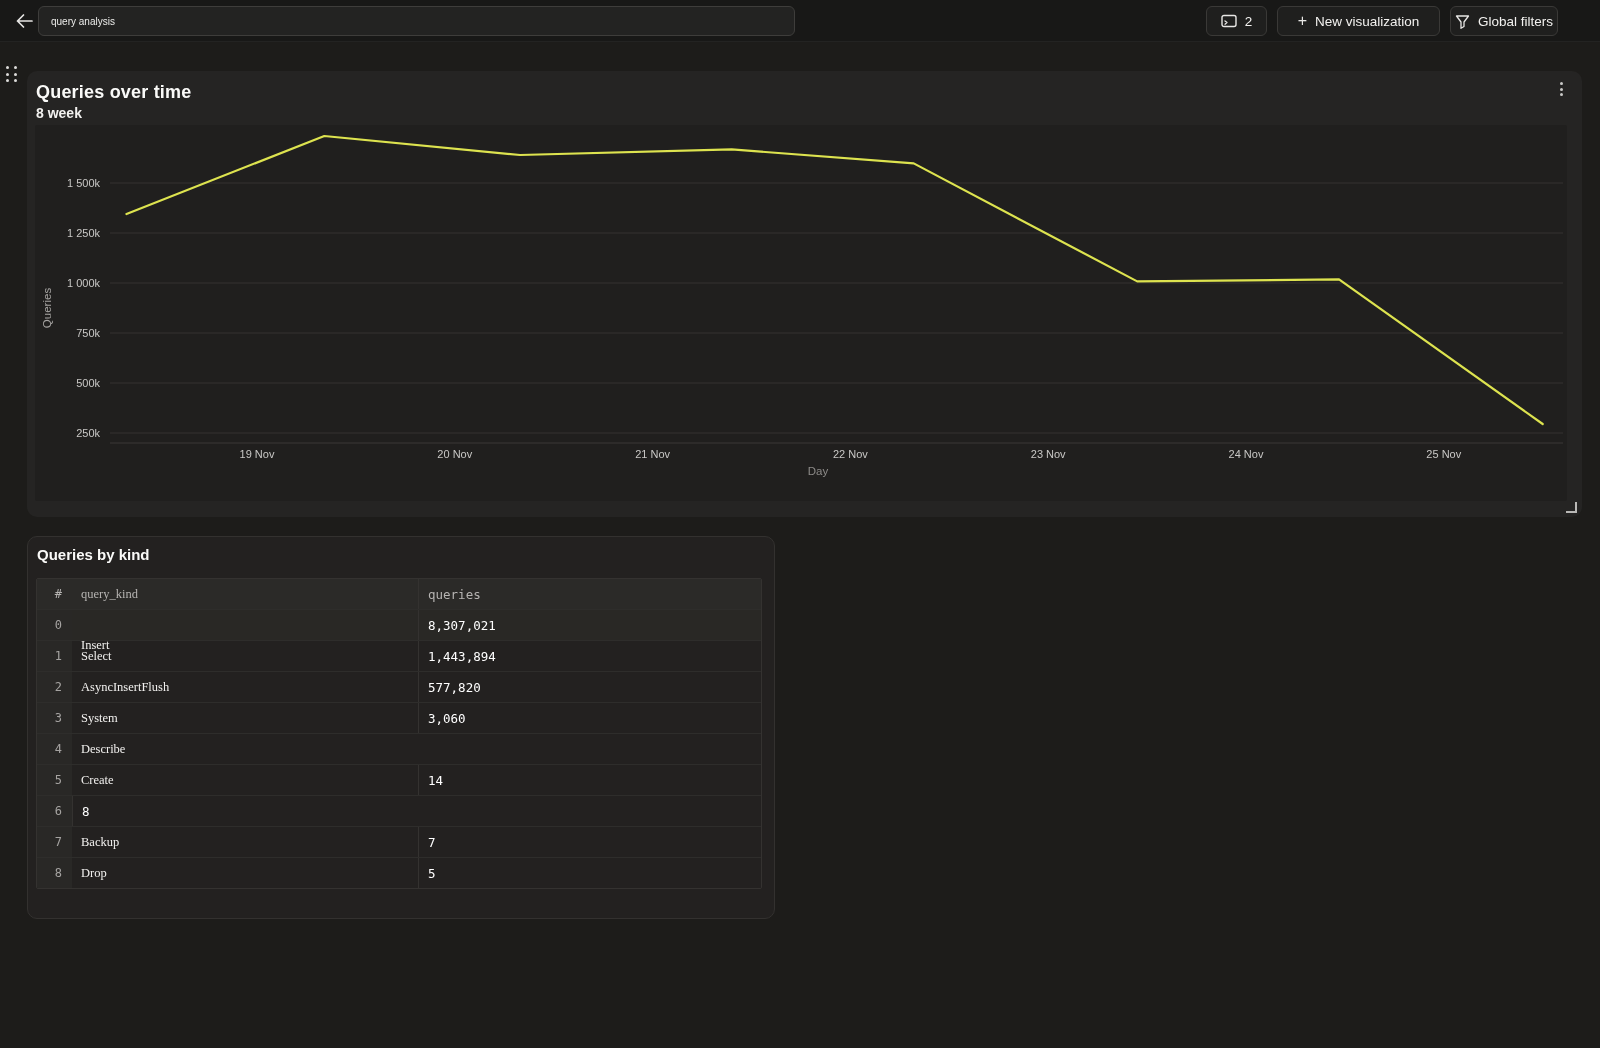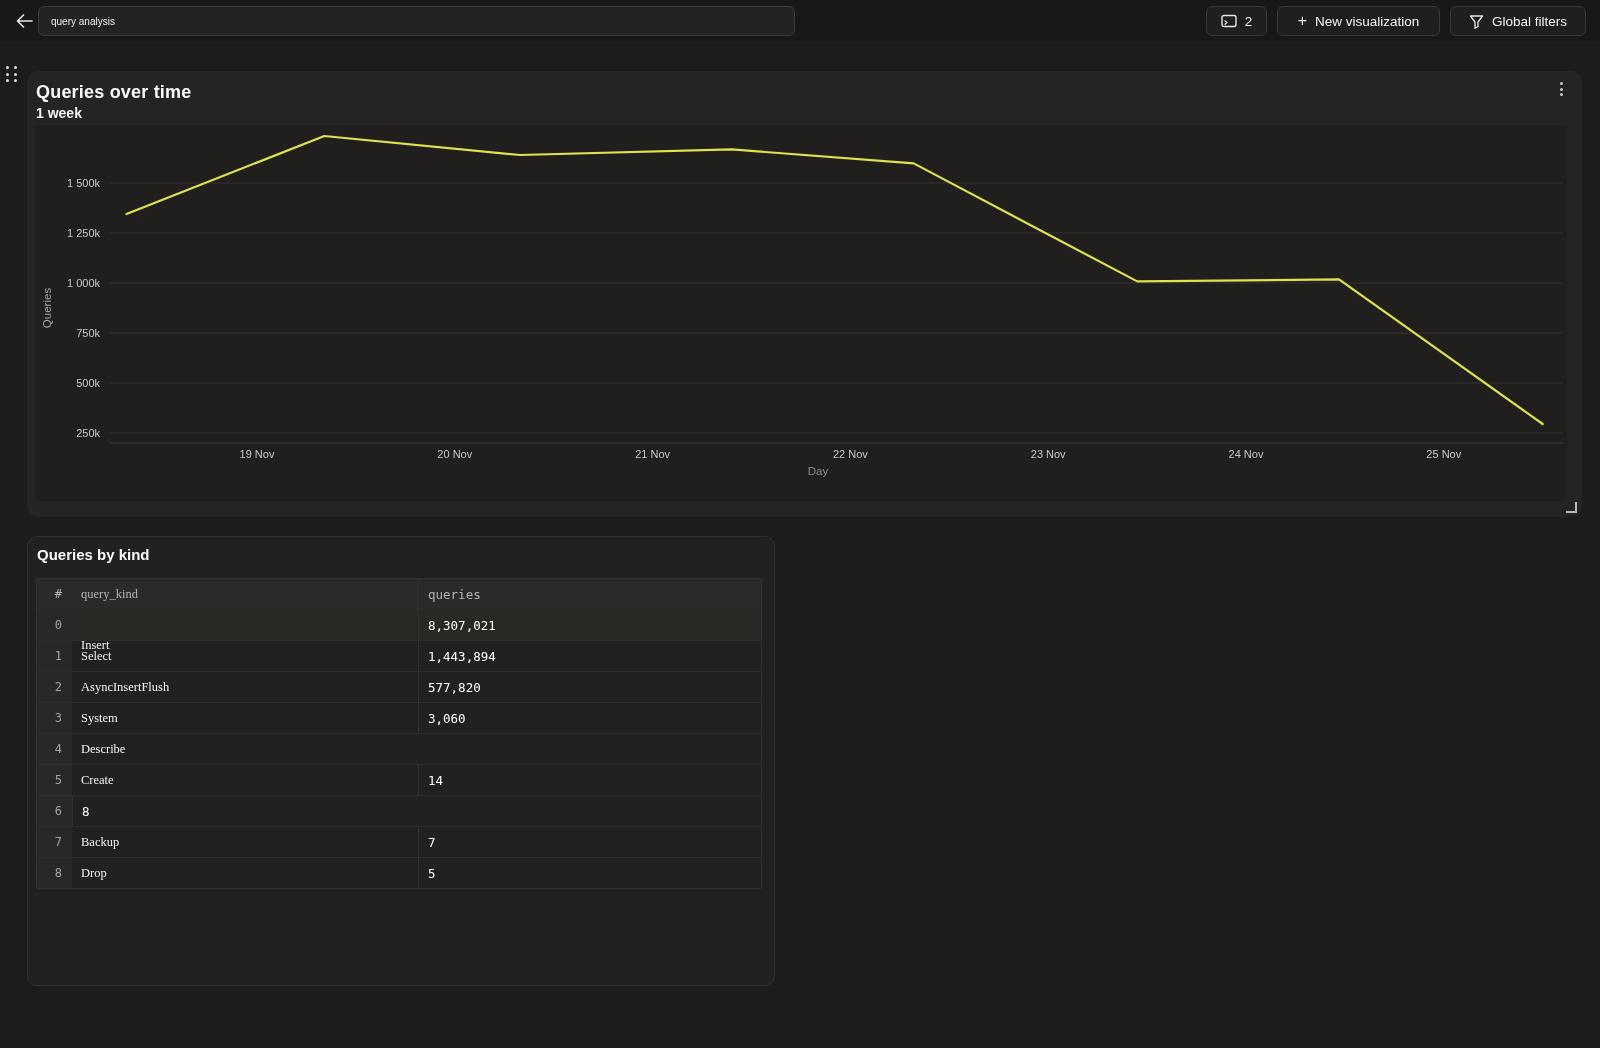--- a/index.html
+++ b/index.html
@@ -28,21 +28,21 @@
   .tb-btn {
     position:absolute; top:6px; height:30px;
     background:#1f1f1e; border:1px solid #3a3937; border-radius:6px;
     color:#f2f1ef; font-size:13.5px; font-weight:500;
     display:flex; align-items:center; justify-content:center; gap:8px;
     cursor:pointer; font-family:"Liberation Sans", sans-serif;
   }
   .tb-btn svg { display:block; }
   .btn-count   { left:1206px; width:61px; }
   .btn-newviz  { left:1277px; width:163px; }
-  .btn-filters { left:1450px; width:136px; }
+  .btn-filters { left:1450px; width:108px; }
   .plus-glyph { font-size:16px; font-weight:400; color:#e8e7e5; line-height:1; margin-top:-1px;}
   
   .drag-handle {
     position:absolute; left:6px; top:66px; width:14px; height:18px;
     display:grid; grid-template-columns:repeat(2,1fr); grid-template-rows:repeat(3,1fr);
     gap:2px; cursor:grab;
   }
   .drag-handle i { width:3px; height:3px; border-radius:50%; background:#dddcda; }
   .chart-panel {
     position:absolute; left:27px; top:71px; width:1555px; height:446px;
@@ -61,21 +61,21 @@
     background:#201f1e; border-radius:2px;
   }
   .chart-region svg { display:block; }
   .resize-handle {
     position:absolute; right:5px; bottom:4px; width:11px; height:11px;
     border-right:2px solid #b9b8b6; border-bottom:2px solid #b9b8b6;
     cursor:nwse-resize;
   }
   
   .table-panel {
-    position:absolute; left:27px; top:536px; width:748px; height:450px;
+    position:absolute; left:27px; top:536px; width:748px; height:383px;
     background:#232120; border:1px solid #33312f; border-radius:10px;
   }
   .table-wrap {
     position:absolute; left:8px; top:41px; width:726px;
     font-family:"DejaVu Sans Mono", monospace; font-size:12.5px;
     border:1px solid #343230; border-radius:2px; overflow:hidden;
   }
   .trow { display:flex; height:31px; align-items:stretch; border-top:1px solid #2e2d2b; background:#232120; }
   .trow.thead { height:30px; border-top:none; background:#2b2a28; color:#b6b4b2; }
   .trow.selected-row { background:#292825; }
@@ -126,21 +126,21 @@
     <i></i>
       <i></i>
       <i></i>
       <i></i>
       <i></i>
       <i></i>
   </div>
 
   <div class="chart-panel">
     <div class="panel-title">Queries over time</div>
-    <div class="panel-subtitle">1 week</div>
+    <div class="panel-subtitle">8 week</div>
     <button class="kebab">
         <i></i>
         <i></i>
         <i></i>
       </button>
     <div class="chart-region">
       <svg id="chart-svg" width="1532" height="376" viewBox="0 0 1532 376">
           <line x1="75" y1="58" x2="1528" y2="58" stroke="#343231" stroke-width="1"></line>
           <text x="65" y="62" text-anchor="end" fill="#c9c8c6" font-size="11" font-family="&quot;Liberation Sans&quot;, sans-serif">1 500k</text>
           <line x1="75" y1="108" x2="1528" y2="108" stroke="#343231" stroke-width="1"></line>

